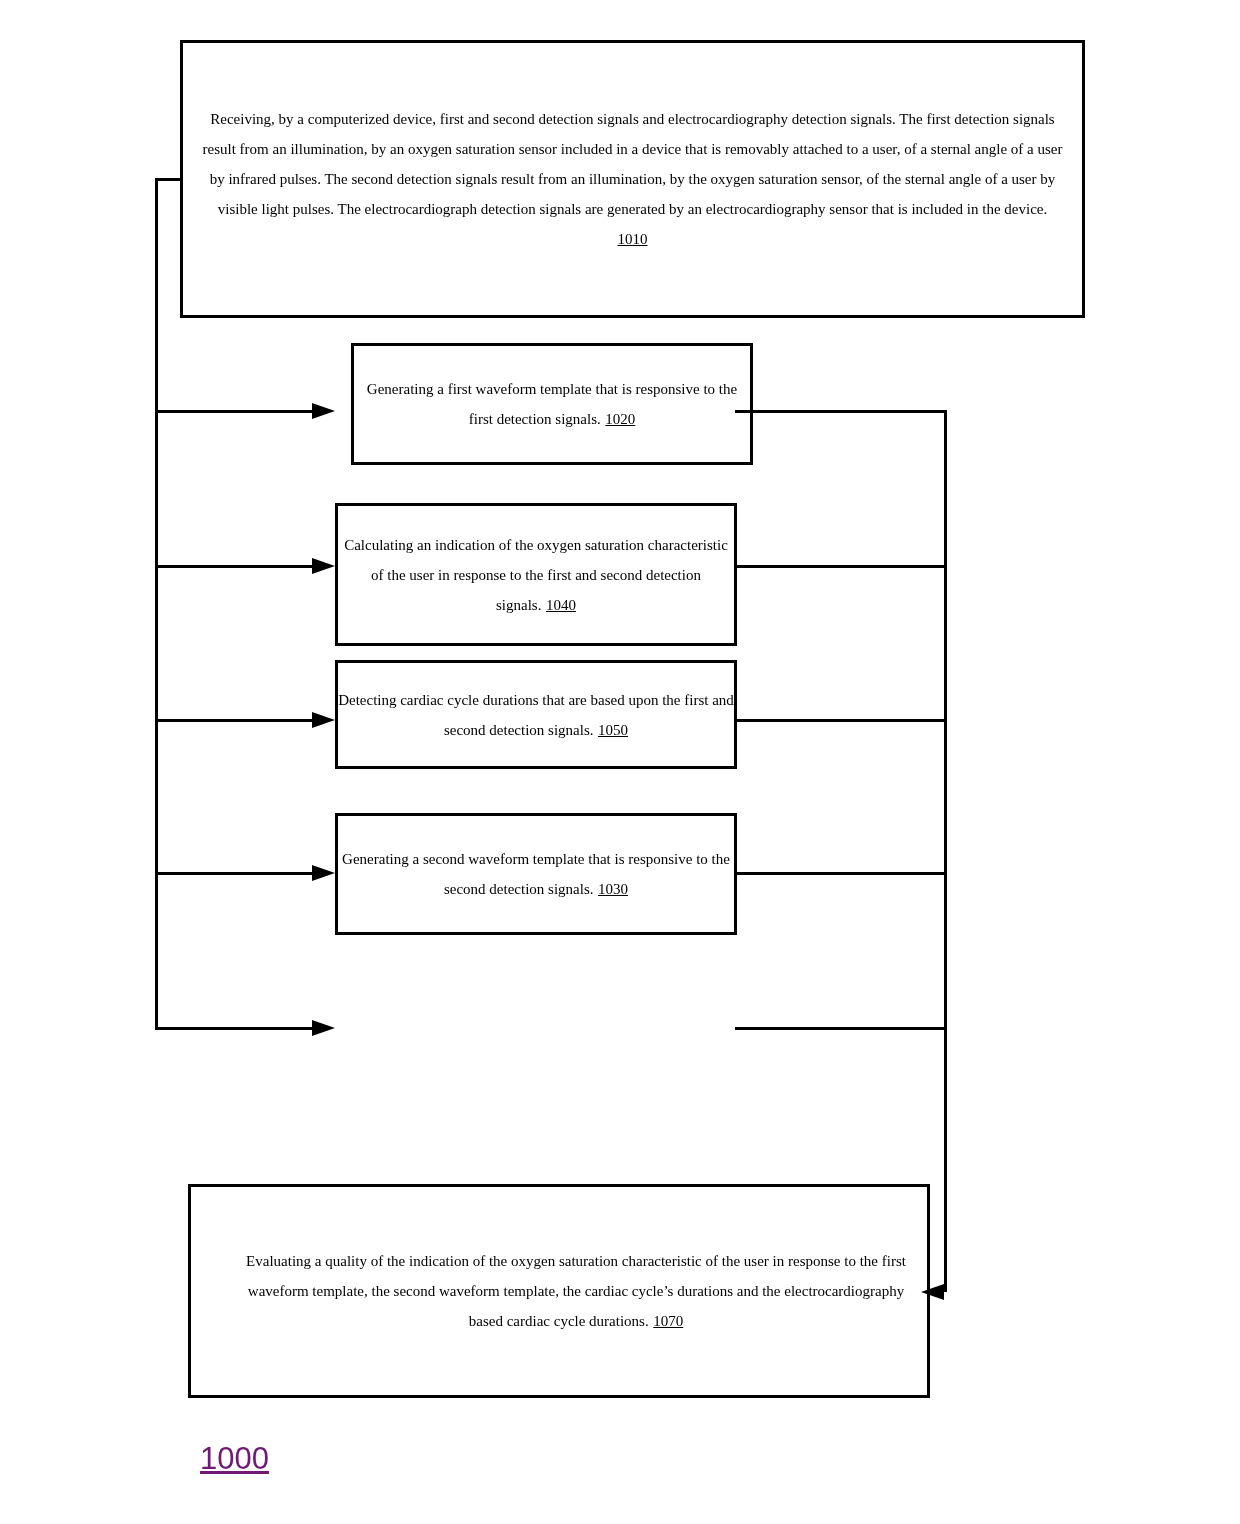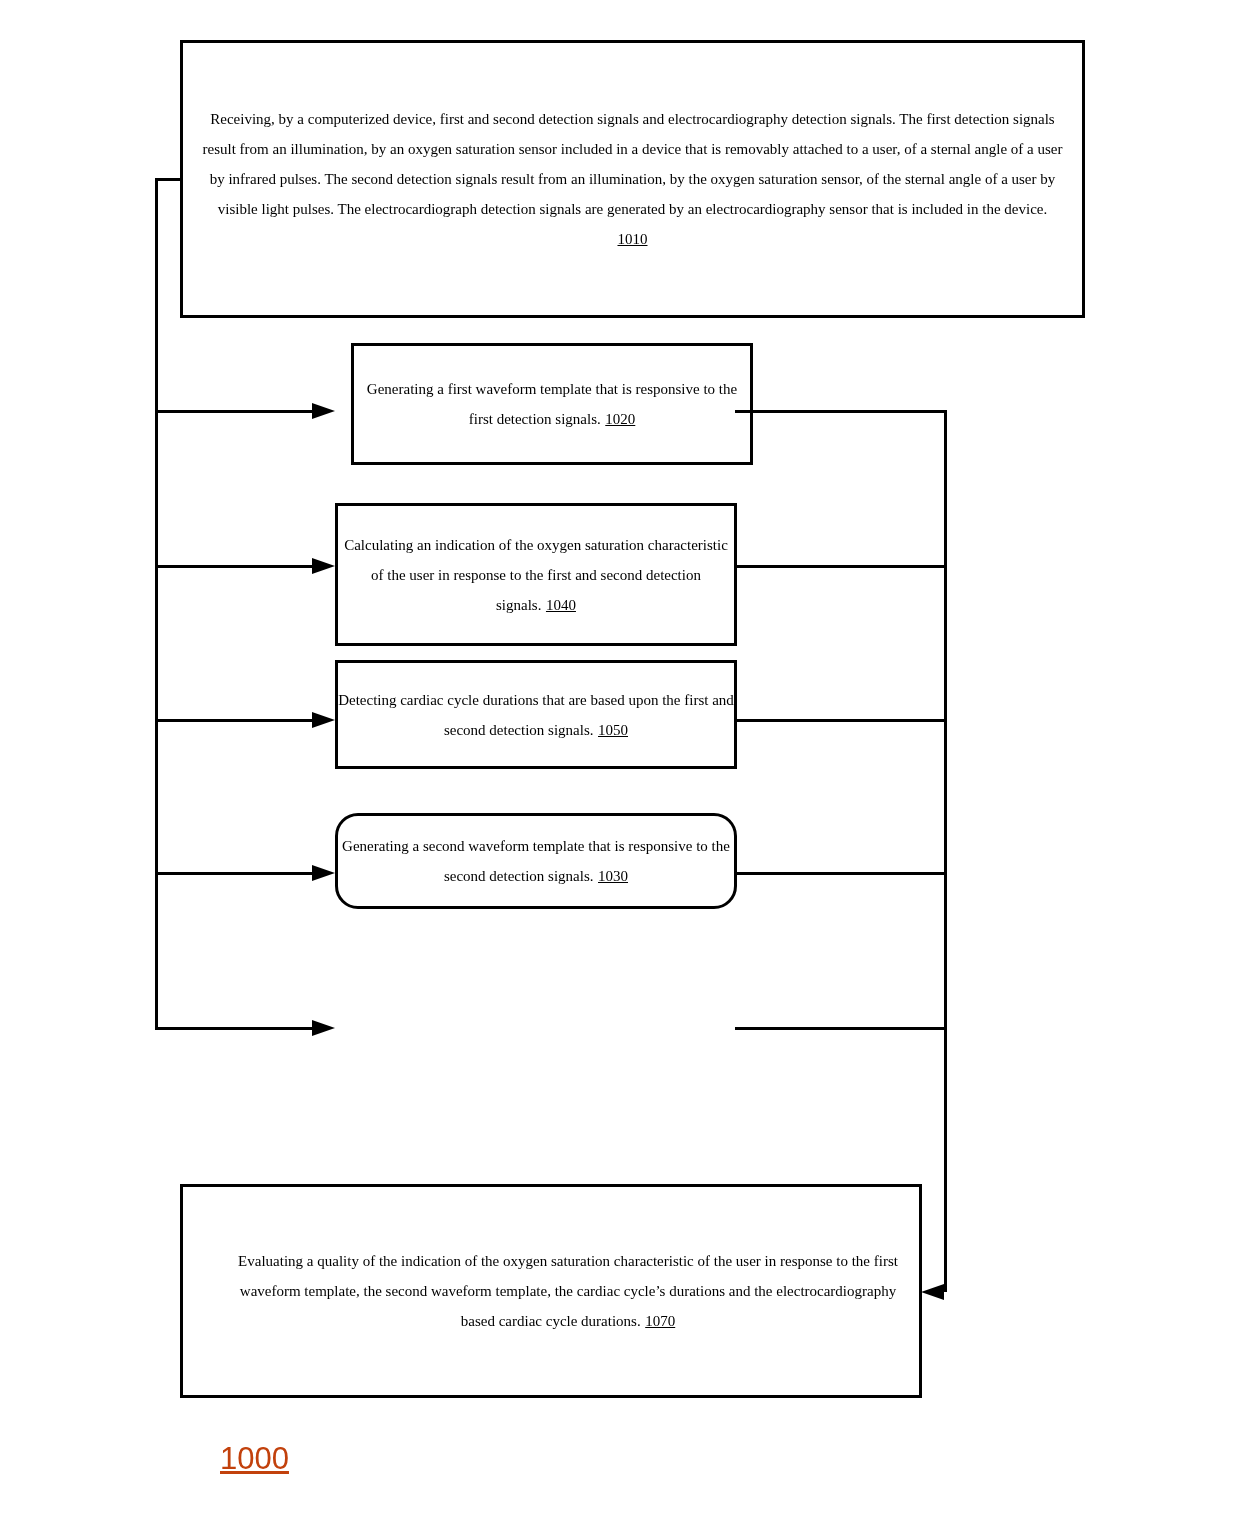--- a/index.html
+++ b/index.html
@@ -37,23 +37,23 @@
   }
   .ref-block .ref {
     display: block;
     margin-left: 0;
   }
   .b1010 { left: 180px; top: 40px;  width: 905px; height: 278px; }
   .b1010 .bt { padding: 0 12px; }
   .b1020 { left: 335px; top: 343px; width: 402px; height: 122px; margin-left: 16px; }
   .b1040 { left: 335px; top: 503px; width: 402px; height: 143px; }
   .b1050 { left: 335px; top: 660px; width: 402px; height: 109px; }
-  .b1030 { left: 335px; top: 813px; width: 402px; height: 96px; border-radius: 23px; }
+  .b1030 { left: 335px; top: 813px; width: 402px; height: 122px; }
   .b1060 { left: 335px; top: 967px; width: 402px; height: 123px; }
-  .b1070 { left: 180px; top: 1184px; width: 742px; height: 214px; padding-left: 34px; }
+  .b1070 { left: 188px; top: 1184px; width: 742px; height: 214px; padding-left: 34px; }
   .b1070 .bt { padding: 0 6px; }
 
   .line {
     position: absolute;
     background: #000000;
   }
   
   .trunk-left  { left: 155px; top: 178px; width: 3px; height: 852px; }
   .stub-top    { left: 155px; top: 178px; width: 28px; height: 3px; }
   
@@ -92,22 +92,21 @@
   .ar5 { left: 312px; top: 1020px; }
   .ar6 { left: 921px; top: 1284px; }
 
   .fig-label {
     position: absolute;
     left: 200px;
     top: 1441px;
     font-family: "Liberation Sans", "DejaVu Sans", sans-serif;
     font-size: 31px;
     text-decoration: underline;
-    color: #c2410c;
-    margin-left: 20px;
+    color: #701a75;
   }
 </style>
 </head>
 <body>
 
 <div class="canvas">
 
   <div class="box b1010 ref-block">
     <p class="bt"><span>Receiving, by a computerized device, first and second detection signals and electrocardiography detection signals. The first detection signals result from an illumination, by an oxygen saturation sensor included in a device that is removably attached to a user, of a sternal angle of a user by infrared pulses. The second detection signals result from an illumination, by the oxygen saturation sensor, of the sternal angle of a user by visible light pulses. The electrocardiograph detection signals are generated by an electrocardiography sensor that is included in the device.</span><span class="ref">1010</span></p>
   </div>

